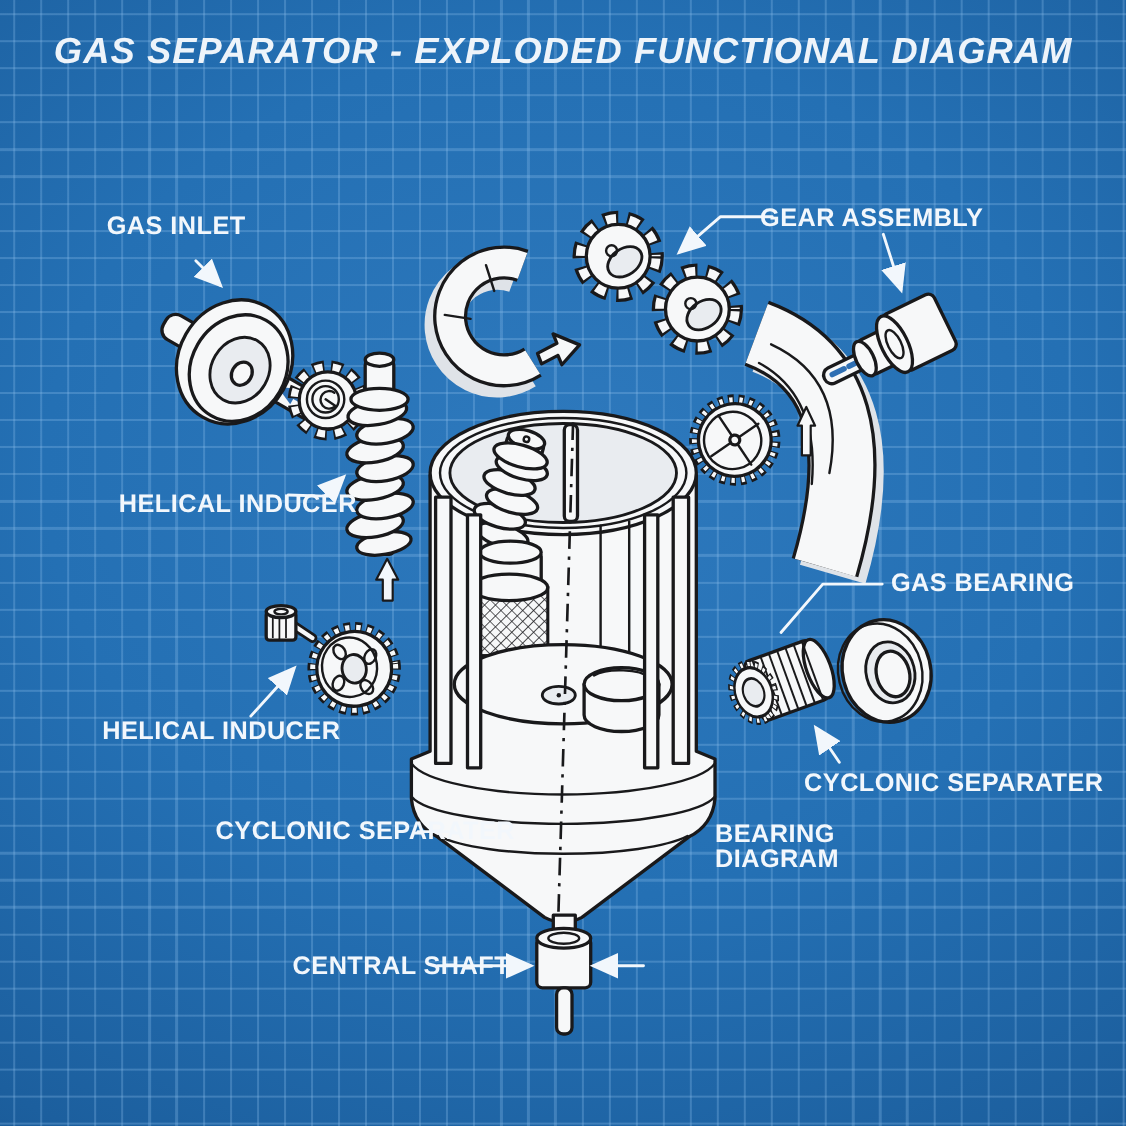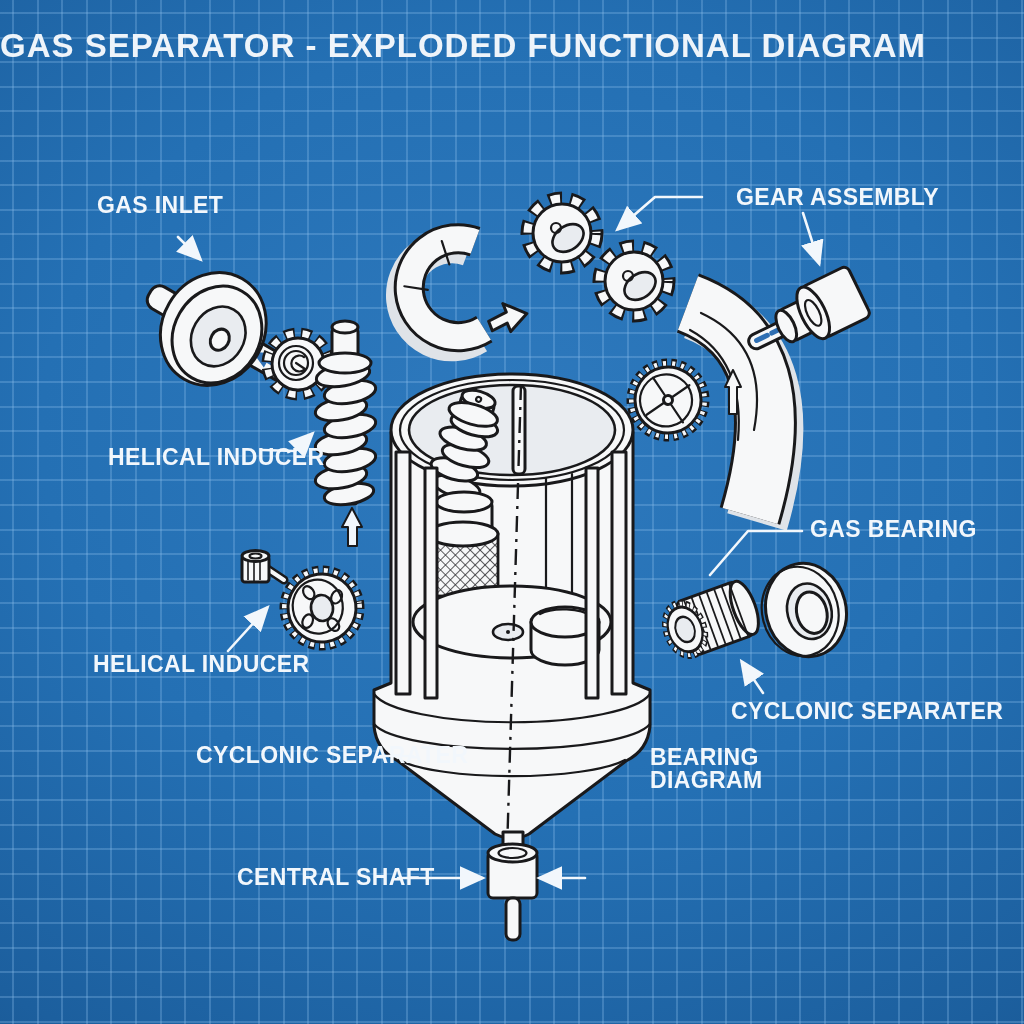--- a/index.html
+++ b/index.html
@@ -6,22 +6,22 @@
   #stage{
     position:relative;width:1024px;height:1024px;overflow:hidden;
     font-family:"Liberation Sans",sans-serif;
     background:
       repeating-linear-gradient(to right, rgba(140,190,235,.30) 0 2px, transparent 2px 24.6px),
       repeating-linear-gradient(to bottom, rgba(140,190,235,.30) 0 2px, transparent 2px 24.6px),
       radial-gradient(115% 95% at 50% 42%, #2e79bd 0%, #2470b4 40%, #1c5f9e 72%, #144a80 100%);
     background-position:12px 12px,12px 12px,0 0;
   }
   .title{
-    position:absolute;top:27px;left:0;width:100%;
-    color:#eef4fa;font-size:33px;font-weight:600;letter-spacing:1px;
+    position:absolute;top:27px;left:0;width:100%;text-align:center;
+    color:#eef4fa;font-size:33px;font-weight:600;letter-spacing:1px;font-style:italic;
   }
   .lbl{
     position:absolute;color:#f2f7fc;font-size:23px;font-weight:600;letter-spacing:.4px;
     white-space:nowrap;
   }
   #art{position:absolute;left:0;top:0;}
   .ln{stroke:#19191b;stroke-width:3;fill:#f7f8f9;stroke-linejoin:round;stroke-linecap:round}
   .ln2{stroke:#19191b;stroke-width:2.2;fill:none;stroke-linecap:round}
   .hole{fill:#e9ecf0;stroke:#19191b;stroke-width:2.6}
   .wire{stroke:#f2f7fc;stroke-width:2.6;fill:none;stroke-linecap:round;stroke-linejoin:round}
@@ -267,25 +267,25 @@
       <path class="wire" d="M228,651 L267,608" marker-end="url(#ah)"></path>
       <path class="wire" d="M802,531 L748,531 L710,575"></path>
       <path class="wire" d="M763,693 L742,662" marker-end="url(#ah)"></path>
       <path class="wire" d="M380,756 L413,756"></path>
       <path class="wire" d="M398,878 L482,878" marker-end="url(#ah)"></path>
       <path class="wire" d="M585,878 L540,878" marker-end="url(#ah)"></path>
     </g>
   </svg>
 
   <div class="lbl" style="left:97px;top:192px">GAS INLET</div>
-  <div class="lbl" style="left:736px;top:184px">GEAR ASSEMBLY</div>
+  <div class="lbl" style="left:691px;top:184px">GEAR ASSEMBLY</div>
   <div class="lbl" style="left:108px;top:444px">HELICAL INDUCER</div>
   <div class="lbl" style="left:93px;top:651px">HELICAL INDUCER</div>
   <div class="lbl" style="left:810px;top:516px">GAS BEARING</div>
   <div class="lbl" style="left:731px;top:698px">CYCLONIC SEPARATER</div>
   <div class="lbl" style="left:650px;top:746px;text-align:right;width:95px;line-height:1.0">
     <span>BEARING</span><br>
     <span>DIAGRAM</span>
   </div>
   <div class="lbl" style="left:196px;top:742px">CYCLONIC SEPARATER</div>
-  <div class="lbl" style="left:237px;top:864px">CENTRAL SHAFT</div>
+  <div class="lbl" style="left:266px;top:864px">CENTRAL SHAFT</div>
 
 </div>
 
 </body></html>

